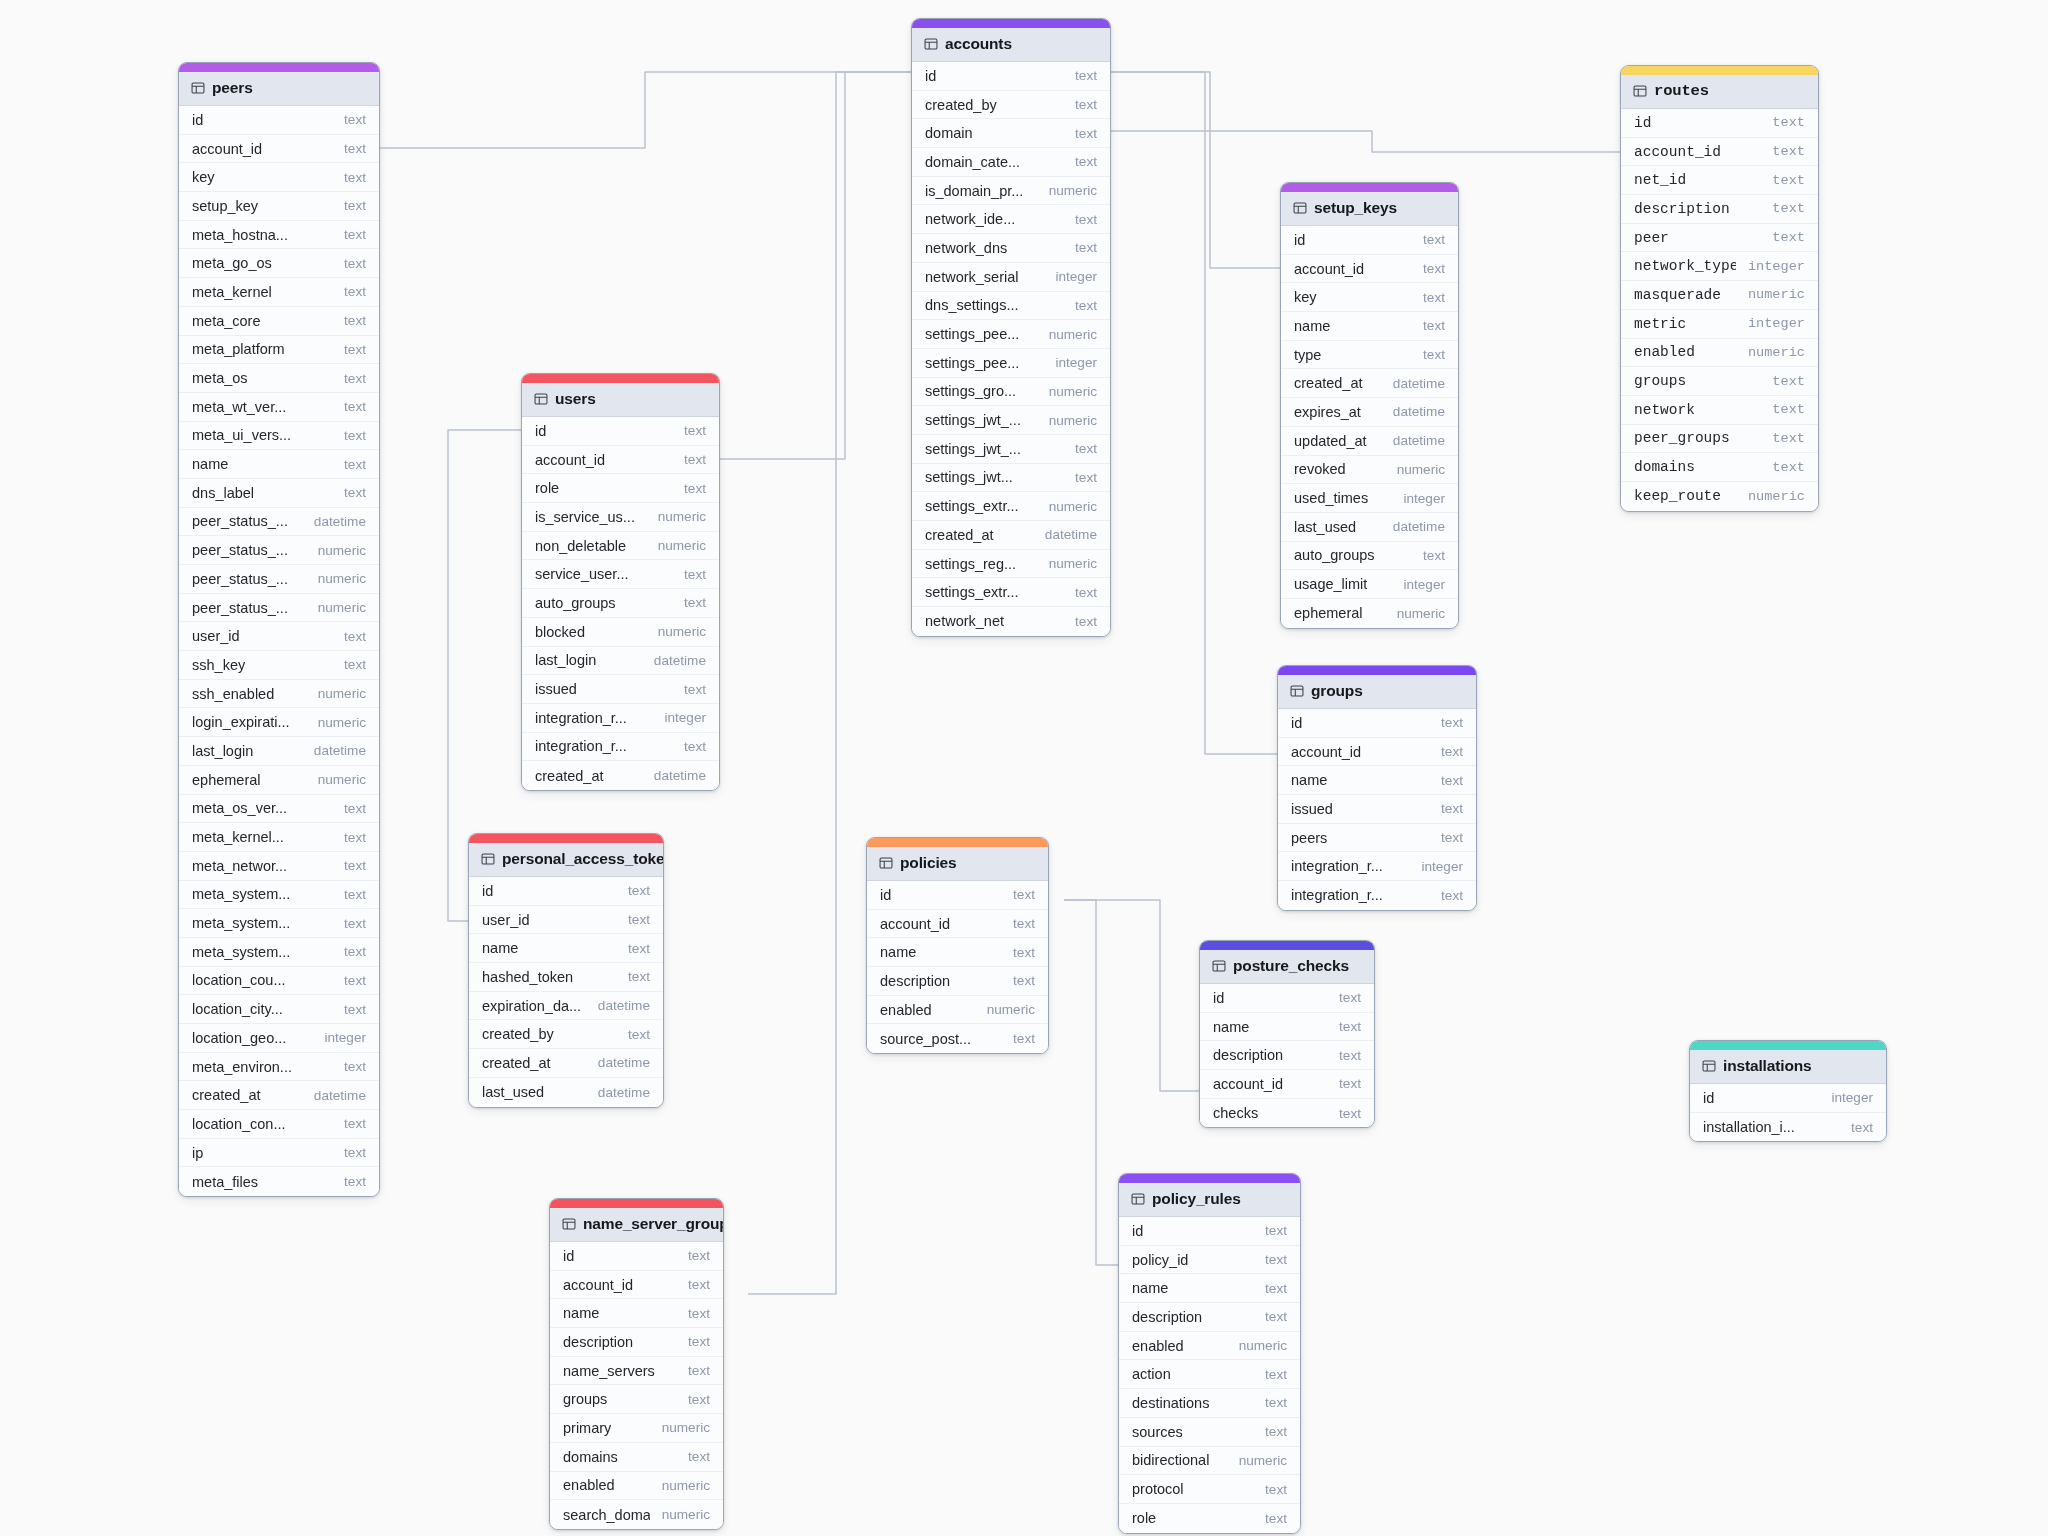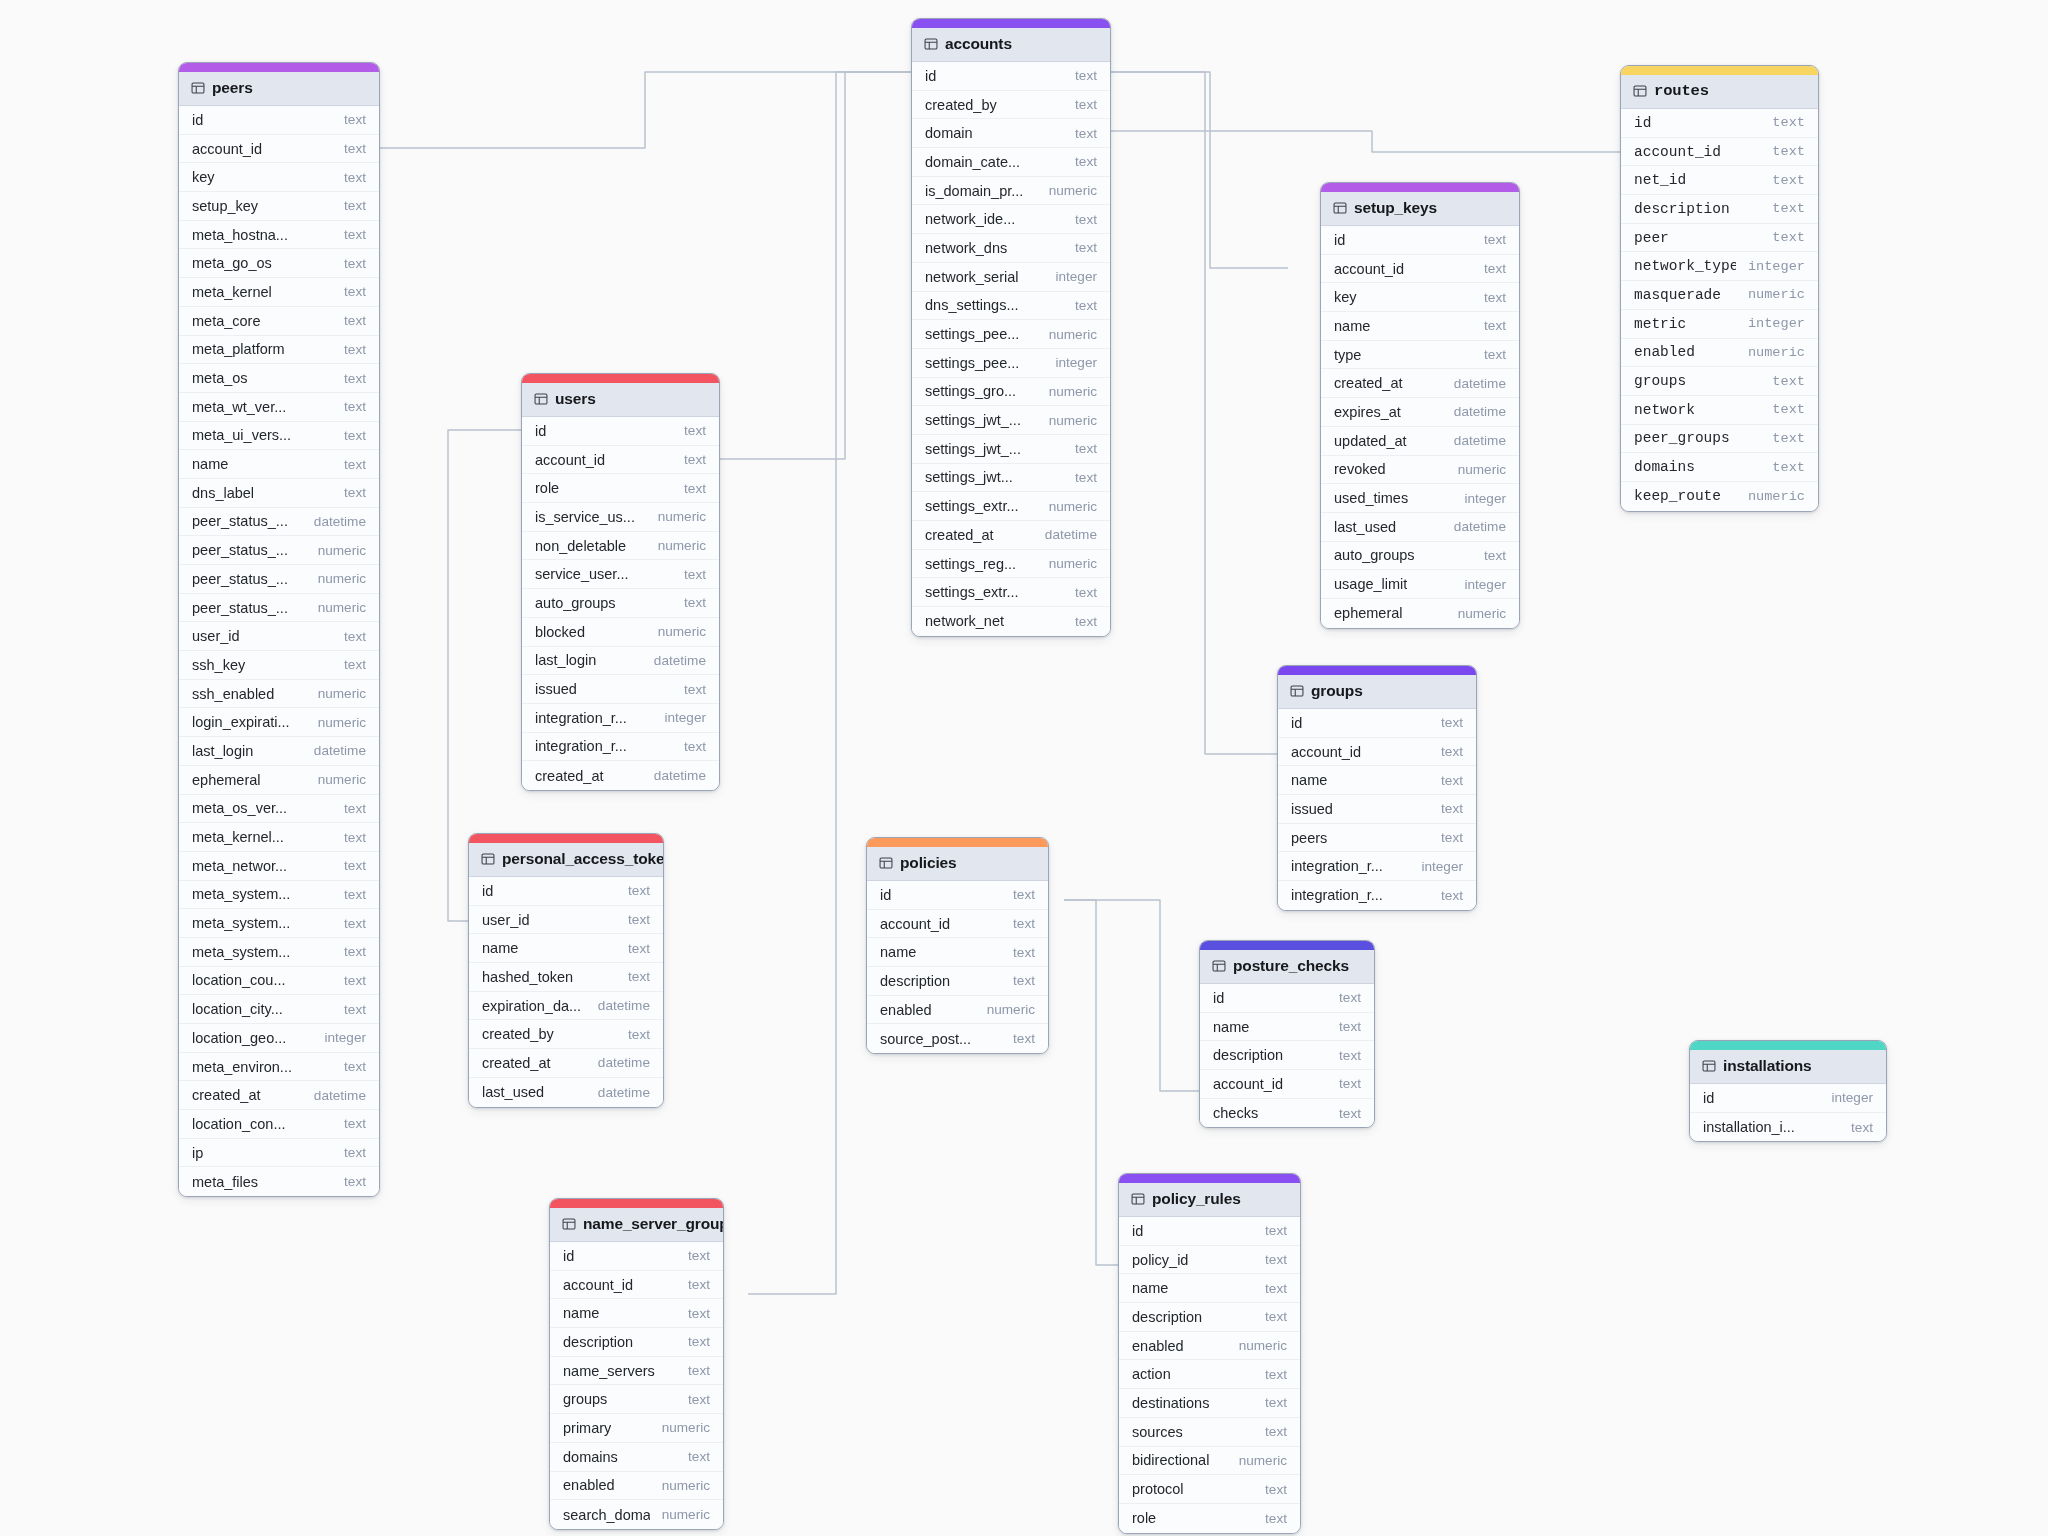--- a/index.html
+++ b/index.html
@@ -375,21 +375,21 @@
       </div>
       <div class="col-row">
         <span class="col-name">settings_extr...</span>
         <span class="col-type">text</span>
       </div>
       <div class="col-row">
         <span class="col-name">network_net</span>
         <span class="col-type">text</span>
       </div>
     </div>
-    <div class="table-node" style="left: 1320px; top: 182px; width: 200px;">
+    <div class="table-node" style="left: 1280px; top: 182px; width: 179px;">
       <div class="accent-bar" style="background: rgb(179, 92, 232);"></div>
       <div class="table-title">
         <span style="display: flex;">
           <svg class="tbl-icon" viewBox="0 0 16 16" xmlns="http://www.w3.org/2000/svg" fill="none" stroke="#3a3f4a" stroke-width="1.2">
             <rect x="1.2" y="2.2" width="13.6" height="11.6" rx="1.6"></rect>
             <line x1="1.2" y1="6" x2="14.8" y2="6"></line>
             <line x1="6" y1="6" x2="6" y2="13.8"></line>
           </svg>
         </span>
         <span class="tname">setup_keys</span>

